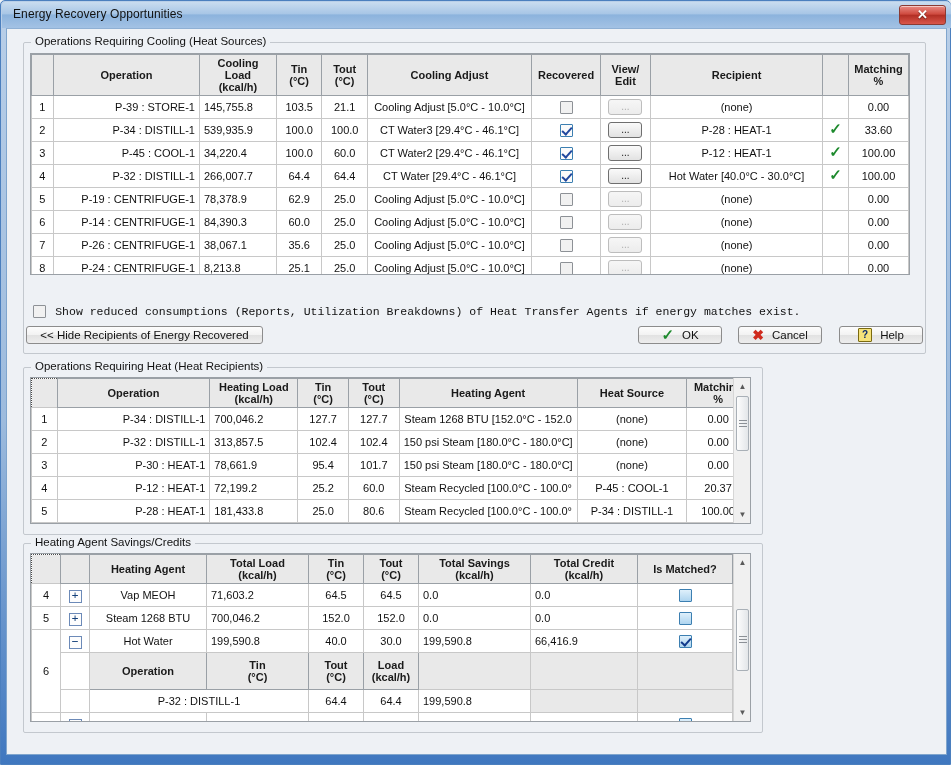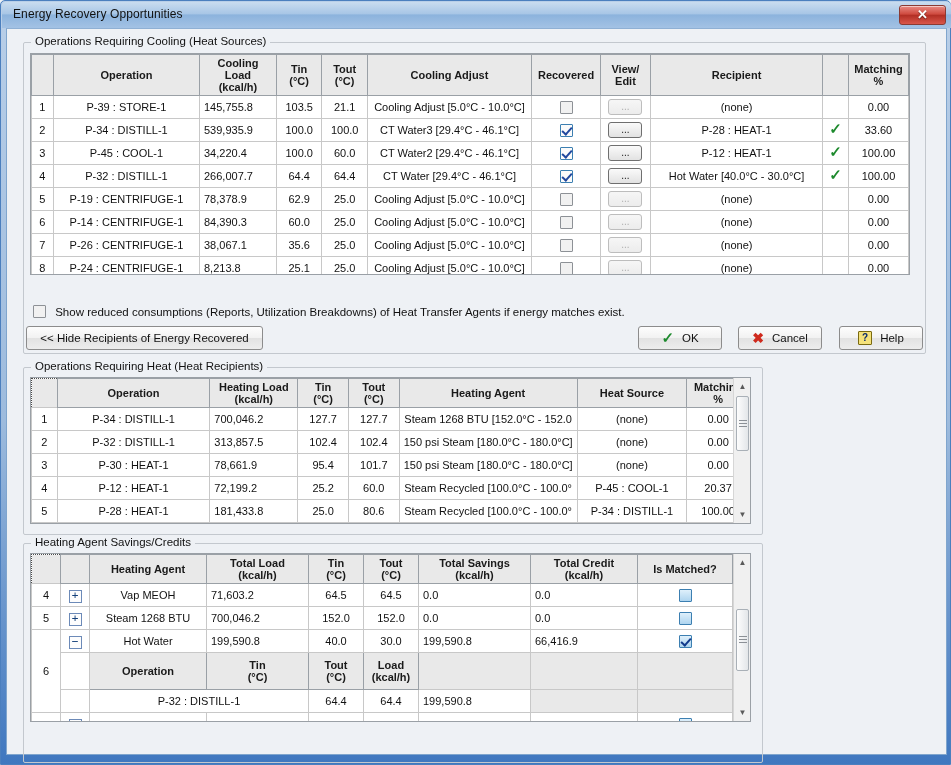--- a/index.html
+++ b/index.html
@@ -86,21 +86,21 @@
     padding:1px 4px;height:20px;line-height:14px;
     white-space:nowrap;overflow:hidden;
     background:#fff;
   }
   td.rn{
     background:#e9e9e9;border:1px solid #9aa0a6;
     text-align:center;font-size:11px;color:#111;padding:1px 0;
   }
   td.c{text-align:center;}
   td.r{text-align:left;padding-right:5px;}
-  td.l{text-align:center;padding-left:5px;}
+  td.l{text-align:right;padding-left:5px;}
   
   .cb{
     display:inline-block;width:13px;height:13px;box-sizing:border-box;
     border:1px solid #8d9196;background:#f1f1f1;vertical-align:middle;
     position:relative;border-radius:1px;
   }
   .cb.on{border-color:#3c7fb1;background:#fbfbfb;}
   .cb.on:after{
     content:"";position:absolute;left:3px;top:0px;width:4px;height:8px;
     border:solid #21489e;border-width:0 2px 2px 0;transform:rotate(42deg);
@@ -147,21 +147,21 @@
   }
   .sb .thumb .grip{
     position:absolute;left:2px;top:50%;margin-top:-4px;width:8px;height:8px;
     background:
       linear-gradient(to bottom,#8b9096 0 1px,transparent 1px 3px,
       #8b9096 3px 4px,transparent 4px 6px,#8b9096 6px 7px,transparent 7px 8px);
   }
   
   .opt-row{position:absolute;font-size:11.5px;color:#111;white-space:nowrap;}
   .wbtn{
-    position:absolute;box-sizing:border-box;height:24px;
+    position:absolute;box-sizing:border-box;height:18px;
     border:1px solid #8c8c8c;border-radius:3px;
     background:linear-gradient(to bottom,#fdfdfd 0%,#f2f2f2 48%,#e2e2e2 52%,#ededed 100%);
     font-size:11.5px;color:#111;cursor:pointer;
     display:flex;align-items:center;justify-content:center;gap:8px;
   }
   .ic-ok{color:#1d8a2d;font-size:15px;font-weight:bold;line-height:10px;}
   .ic-x{color:#cf2a1d;font-size:14px;font-weight:bold;line-height:10px;}
   .ic-help{
     width:14px;height:14px;box-sizing:border-box;
     border:1px solid #7a6a10;background:#f5e27a;color:#0b2a6b;
@@ -312,21 +312,21 @@
                 <td class="c"></td>
                 <td class="c">0.00</td>
               </tr>
             </tbody>
           </table>
       </div>
     </div>
 
     <div class="opt-row" style="left:26px;top:276px;">
       <span class="cb" id="cb-show-reduced"></span>
-      <span style="margin-left:6px;vertical-align:middle;">Show reduced consumptions (Reports, Utilization Breakdowns) of Heat Transfer Agents if energy matches exist.</span>
+      <span style="margin-left:6px;vertical-align:middle;font-family:Liberation Mono, monospace;">Show reduced consumptions (Reports, Utilization Breakdowns) of Heat Transfer Agents if energy matches exist.</span>
     </div>
 
     <div class="wbtn" style="left:19px;top:297px;width:237px;">
       <span>&lt;&lt; Hide Recipients of Energy Recovered</span>
     </div>
 
     <div class="wbtn" style="left:631px;top:297px;width:84px;">
       <span class="ic-ok">✓</span>
       <span>OK</span>
     </div>
@@ -423,21 +423,21 @@
         <div class="sb">
           <div class="arrow up">▲</div>
           <div class="thumb" style="top:18px;height:55px;">
             <div class="grip"></div>
           </div>
           <div class="arrow dn">▼</div>
         </div>
       </div>
     </div>
 
-    <div class="groupbox" style="left:16px;top:514px;width:740px;height:220px;">
+    <div class="groupbox" style="left:16px;top:514px;width:740px;height:190px;">
       <div class="gb-frame"></div>
       <div class="gb-label">Heating Agent Savings/Credits</div>
 
       <div class="grid" style="left:7px;top:10px;width:721px;height:169px;">
         <table class="g" id="tbl-savings">
             <tbody>
               <tr>
                 <th class="hdr-corner dotted" style="width:22px"></th>
                 <th style="width:22px"></th>
                 <th style="width:110px">Heating Agent</th>

